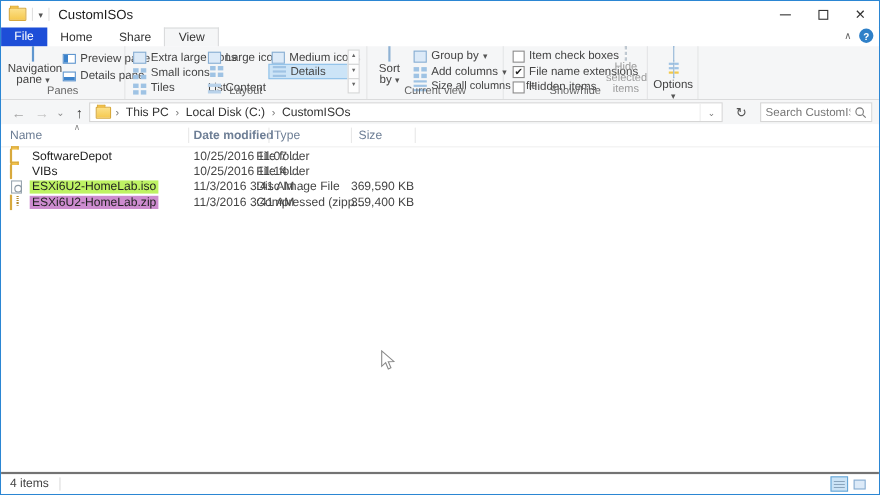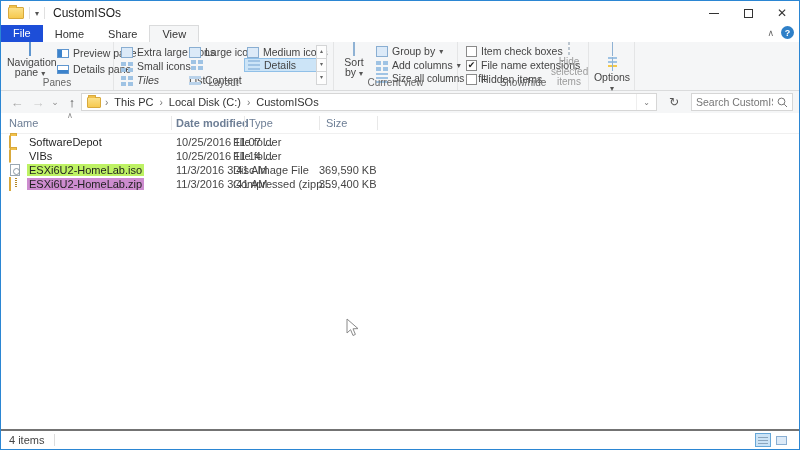--- a/index.html
+++ b/index.html
@@ -159,21 +159,21 @@
 
     <div class="rgroup" style="width:220px;">
       <div class="gallery-item" style="left:4px;top:3px;">
         <span class="mi mi-thumb"></span>
         <span>Extra large icons</span>
         </div>
       <div class="gallery-item" style="left:4px;top:17px;">
         <span class="mi mi-grid"></span>
         <span>Small icons</span>
         </div>
-      <div class="gallery-item" style="left:4px;top:31px;font-style:italic;">
+      <div class="gallery-item" style="left:4px;top:31px;">
         <span class="mi mi-grid"></span>
         <span>Tiles</span>
         </div>
       <div class="gallery-item" style="left:72px;top:3px;">
         <span class="mi mi-thumb"></span>
         <span>Large icons</span>
         </div>
       <div class="gallery-item" style="left:72px;top:17px;flex-direction:column;">
         <span class="mi mi-grid"></span>
         <span>List</span>

